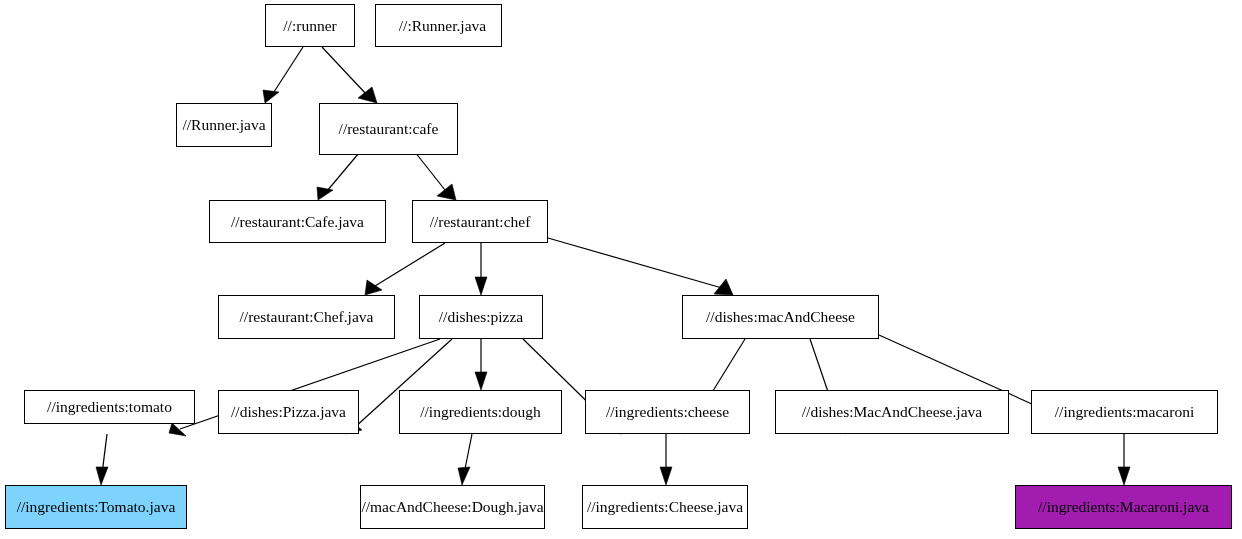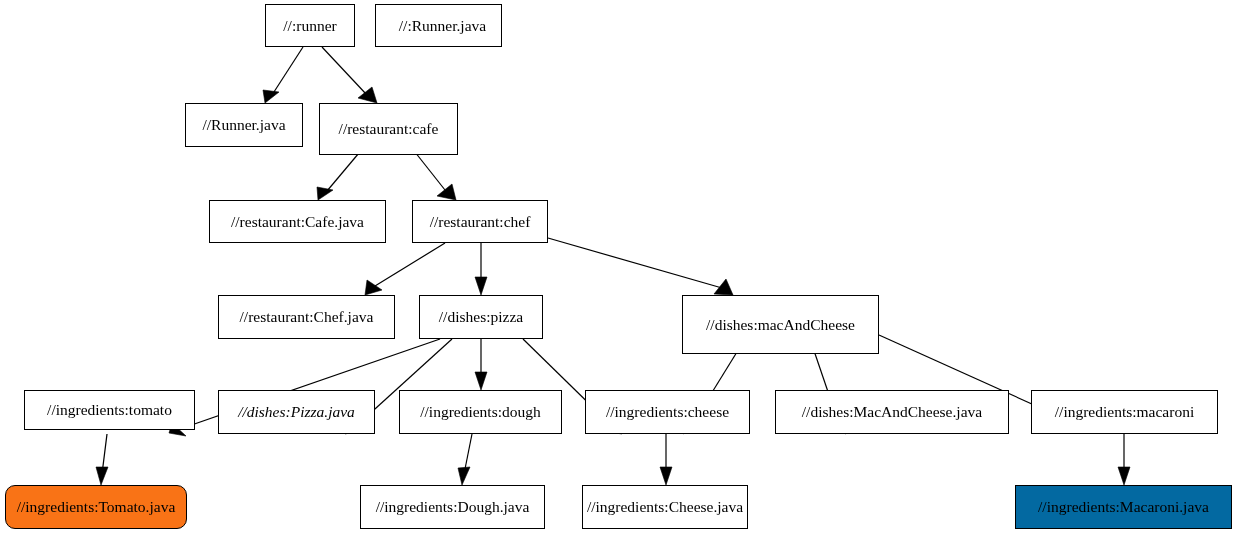--- a/index.html
+++ b/index.html
@@ -127,65 +127,65 @@
         <polygon points="1124,485 1130,467 1118,467" fill="#000000" stroke="#000000" stroke-width="0.6"></polygon>
       </g>
     </svg>
   <div id="node-layer">
       <div class="graph-node" style="left: 265px; top: 4px; width: 90px; height: 43px; background: rgb(255, 255, 255); border-color: rgb(0, 0, 0);">
         <span class="node-label">//:runner</span>
       </div>
       <div class="graph-node" style="left: 375px; top: 4px; width: 127px; height: 43px; background: rgb(255, 255, 255); border-color: rgb(0, 0, 0); padding-left: 8px;">
         <span class="node-label">//:Runner.java</span>
       </div>
-      <div class="graph-node" style="left: 185px; top: 103px; width: 118px; height: 44px; background: rgb(255, 255, 255); border-color: rgb(0, 0, 0);">
+      <div class="graph-node" style="left: 176px; top: 103px; width: 96px; height: 44px; background: rgb(255, 255, 255); border-color: rgb(0, 0, 0);">
         <span class="node-label">//Runner.java</span>
       </div>
       <div class="graph-node" style="left: 319px; top: 103px; width: 139px; height: 52px; background: rgb(255, 255, 255); border-color: rgb(0, 0, 0);">
         <span class="node-label">//restaurant:cafe</span>
       </div>
       <div class="graph-node" style="left: 209px; top: 200px; width: 177px; height: 43px; background: rgb(255, 255, 255); border-color: rgb(0, 0, 0);">
         <span class="node-label">//restaurant:Cafe.java</span>
       </div>
       <div class="graph-node" style="left: 412px; top: 200px; width: 136px; height: 43px; background: rgb(255, 255, 255); border-color: rgb(0, 0, 0);">
         <span class="node-label">//restaurant:chef</span>
       </div>
       <div class="graph-node" style="left: 218px; top: 295px; width: 177px; height: 44px; background: rgb(255, 255, 255); border-color: rgb(0, 0, 0);">
         <span class="node-label">//restaurant:Chef.java</span>
       </div>
       <div class="graph-node" style="left: 419px; top: 295px; width: 124px; height: 44px; background: rgb(255, 255, 255); border-color: rgb(0, 0, 0);">
         <span class="node-label">//dishes:pizza</span>
       </div>
-      <div class="graph-node" style="left: 682px; top: 295px; width: 197px; height: 59px; background: rgb(255, 255, 255); border-color: rgb(0, 0, 0);">
+      <div class="graph-node" style="left: 682px; top: 295px; width: 197px; height: 44px; background: rgb(255, 255, 255); border-color: rgb(0, 0, 0);">
         <span class="node-label">//dishes:macAndCheese</span>
       </div>
-      <div class="graph-node" style="left: 24px; top: 390px; width: 171px; height: 40px; background: rgb(255, 255, 255); border-color: rgb(0, 0, 0);">
+      <div class="graph-node" style="left: 24px; top: 390px; width: 171px; height: 34px; background: rgb(255, 255, 255); border-color: rgb(0, 0, 0);">
         <span class="node-label">//ingredients:tomato</span>
       </div>
-      <div class="graph-node" style="left: 218px; top: 390px; width: 157px; height: 44px; background: rgb(255, 255, 255); border-color: rgb(0, 0, 0); font-style: italic;">
+      <div class="graph-node" style="left: 218px; top: 390px; width: 141px; height: 44px; background: rgb(255, 255, 255); border-color: rgb(0, 0, 0);">
         <span class="node-label">//dishes:Pizza.java</span>
       </div>
       <div class="graph-node" style="left: 585px; top: 390px; width: 165px; height: 44px; background: rgb(255, 255, 255); border-color: rgb(0, 0, 0);">
         <span class="node-label">//ingredients:cheese</span>
       </div>
       <div class="graph-node" style="left: 399px; top: 390px; width: 163px; height: 44px; background: rgb(255, 255, 255); border-color: rgb(0, 0, 0);">
         <span class="node-label">//ingredients:dough</span>
       </div>
       <div class="graph-node" style="left: 775px; top: 390px; width: 234px; height: 44px; background: rgb(255, 255, 255); border-color: rgb(0, 0, 0);">
         <span class="node-label">//dishes:MacAndCheese.java</span>
       </div>
       <div class="graph-node" style="left: 1031px; top: 390px; width: 187px; height: 44px; background: rgb(255, 255, 255); border-color: rgb(0, 0, 0);">
         <span class="node-label">//ingredients:macaroni</span>
       </div>
-      <div class="graph-node" style="left: 5px; top: 485px; width: 182px; height: 44px; background: #f97316; border-color: rgb(0, 0, 0); border-radius: 10px;">
+      <div class="graph-node" style="left: 5px; top: 485px; width: 182px; height: 44px; background: #7dd3fc; border-color: rgb(0, 0, 0);">
         <span class="node-label">//ingredients:Tomato.java</span>
       </div>
       <div class="graph-node" style="left: 360px; top: 485px; width: 185px; height: 44px; background: rgb(255, 255, 255); border-color: rgb(0, 0, 0);">
-        <span class="node-label">//ingredients:Dough.java</span>
+        <span class="node-label">//macAndCheese:Dough.java</span>
       </div>
       <div class="graph-node" style="left: 582px; top: 485px; width: 166px; height: 44px; background: rgb(255, 255, 255); border-color: rgb(0, 0, 0);">
         <span class="node-label">//ingredients:Cheese.java</span>
       </div>
-      <div class="graph-node" style="left: 1015px; top: 485px; width: 217px; height: 44px; background: #0369a1; border-color: rgb(0, 0, 0);">
+      <div class="graph-node" style="left: 1015px; top: 485px; width: 217px; height: 44px; background: #a21caf; border-color: rgb(0, 0, 0);">
         <span class="node-label">//ingredients:Macaroni.java</span>
       </div>
     </div>
 </div>
 
 </body></html>

